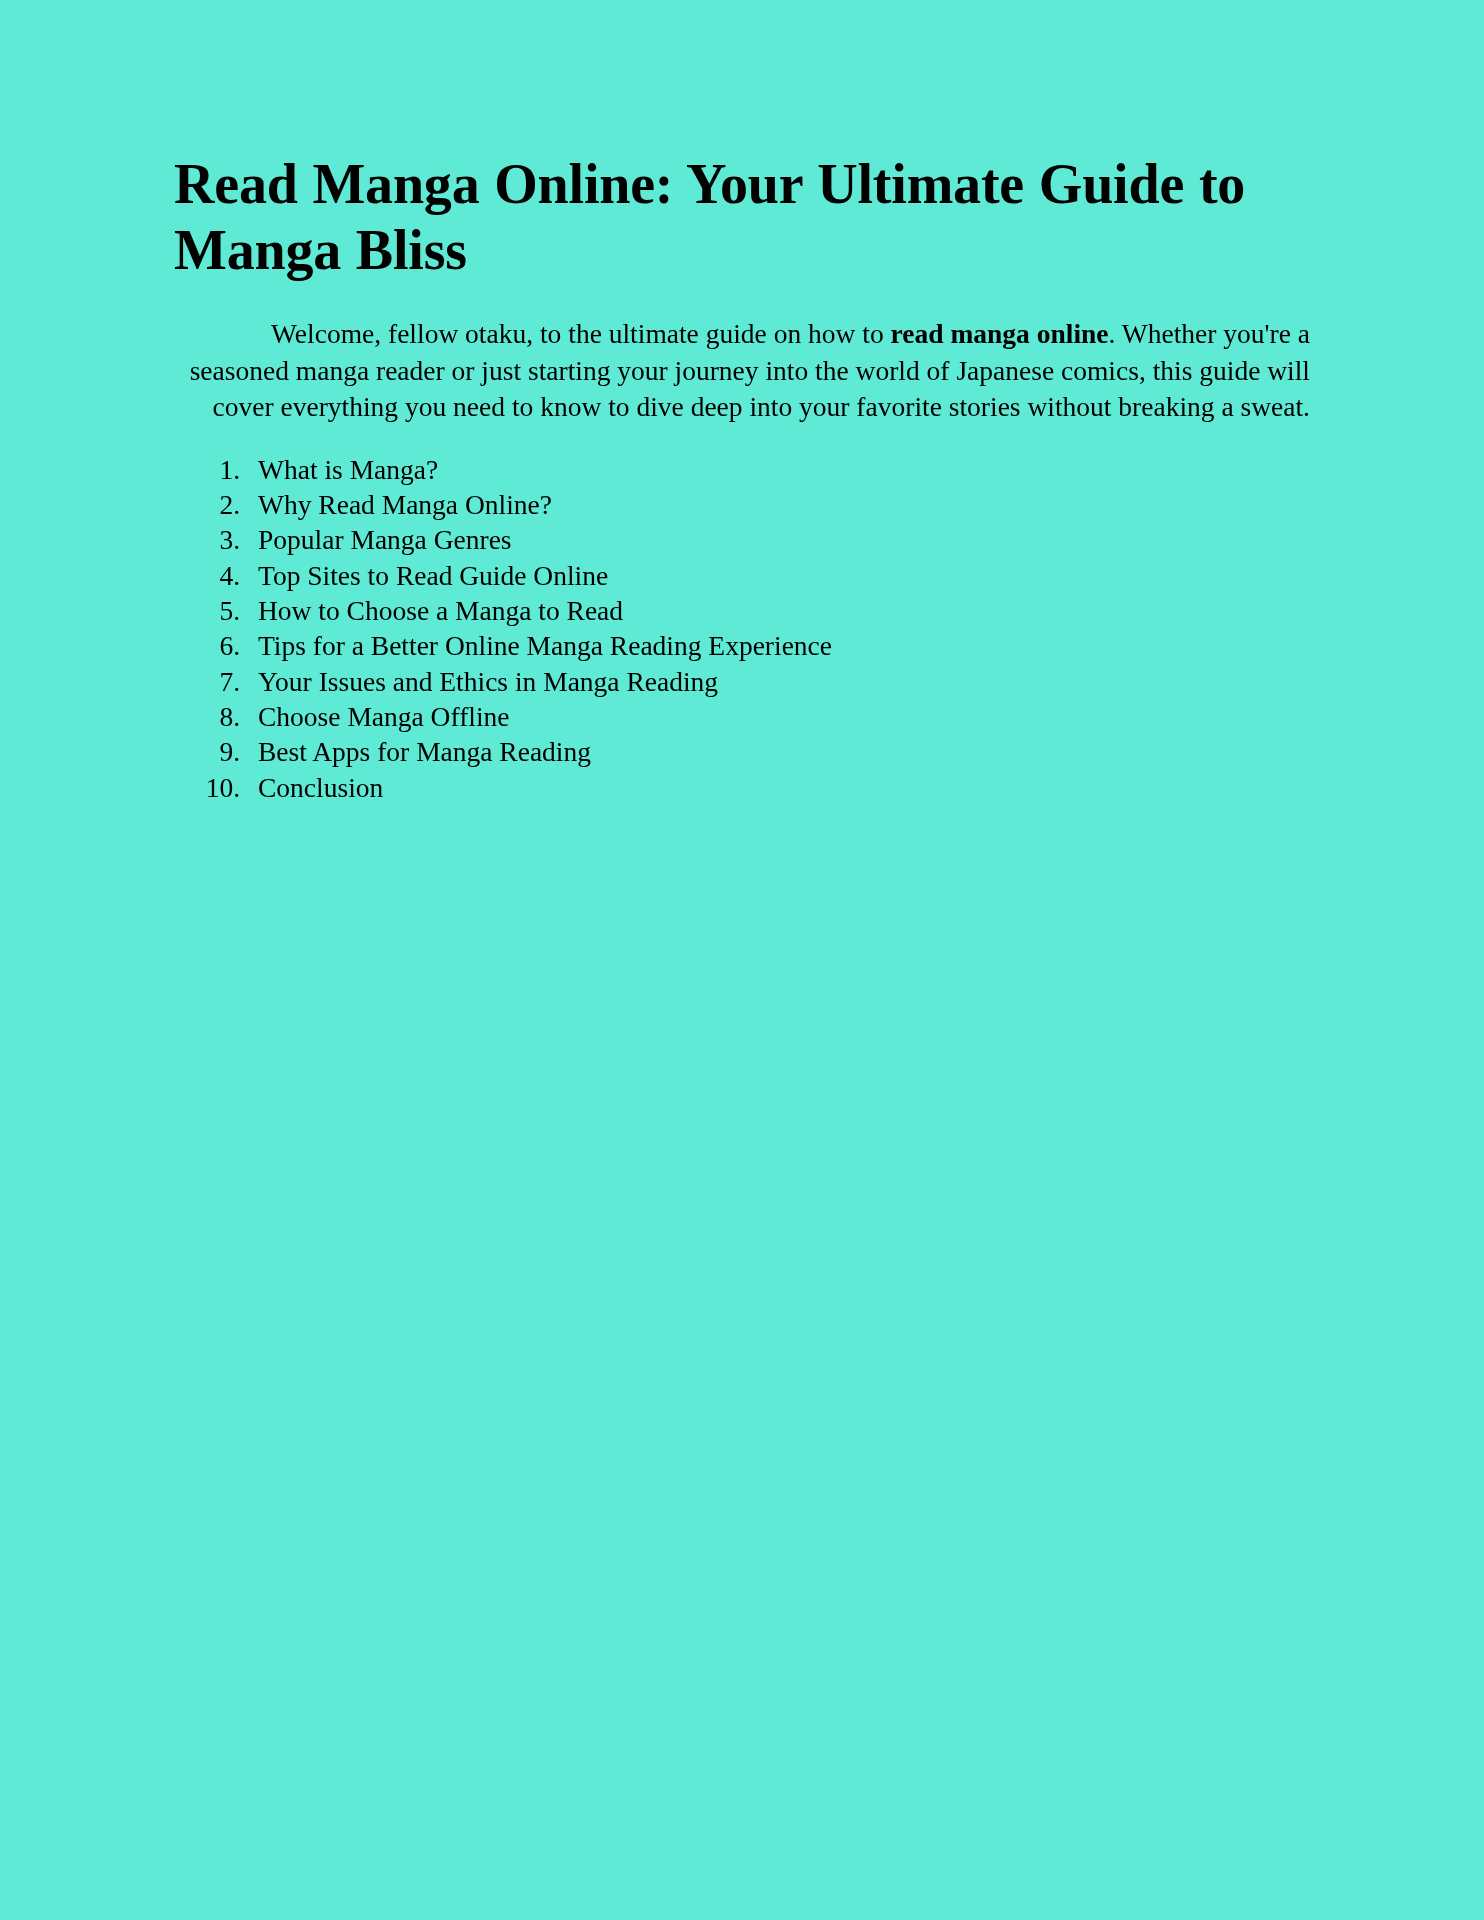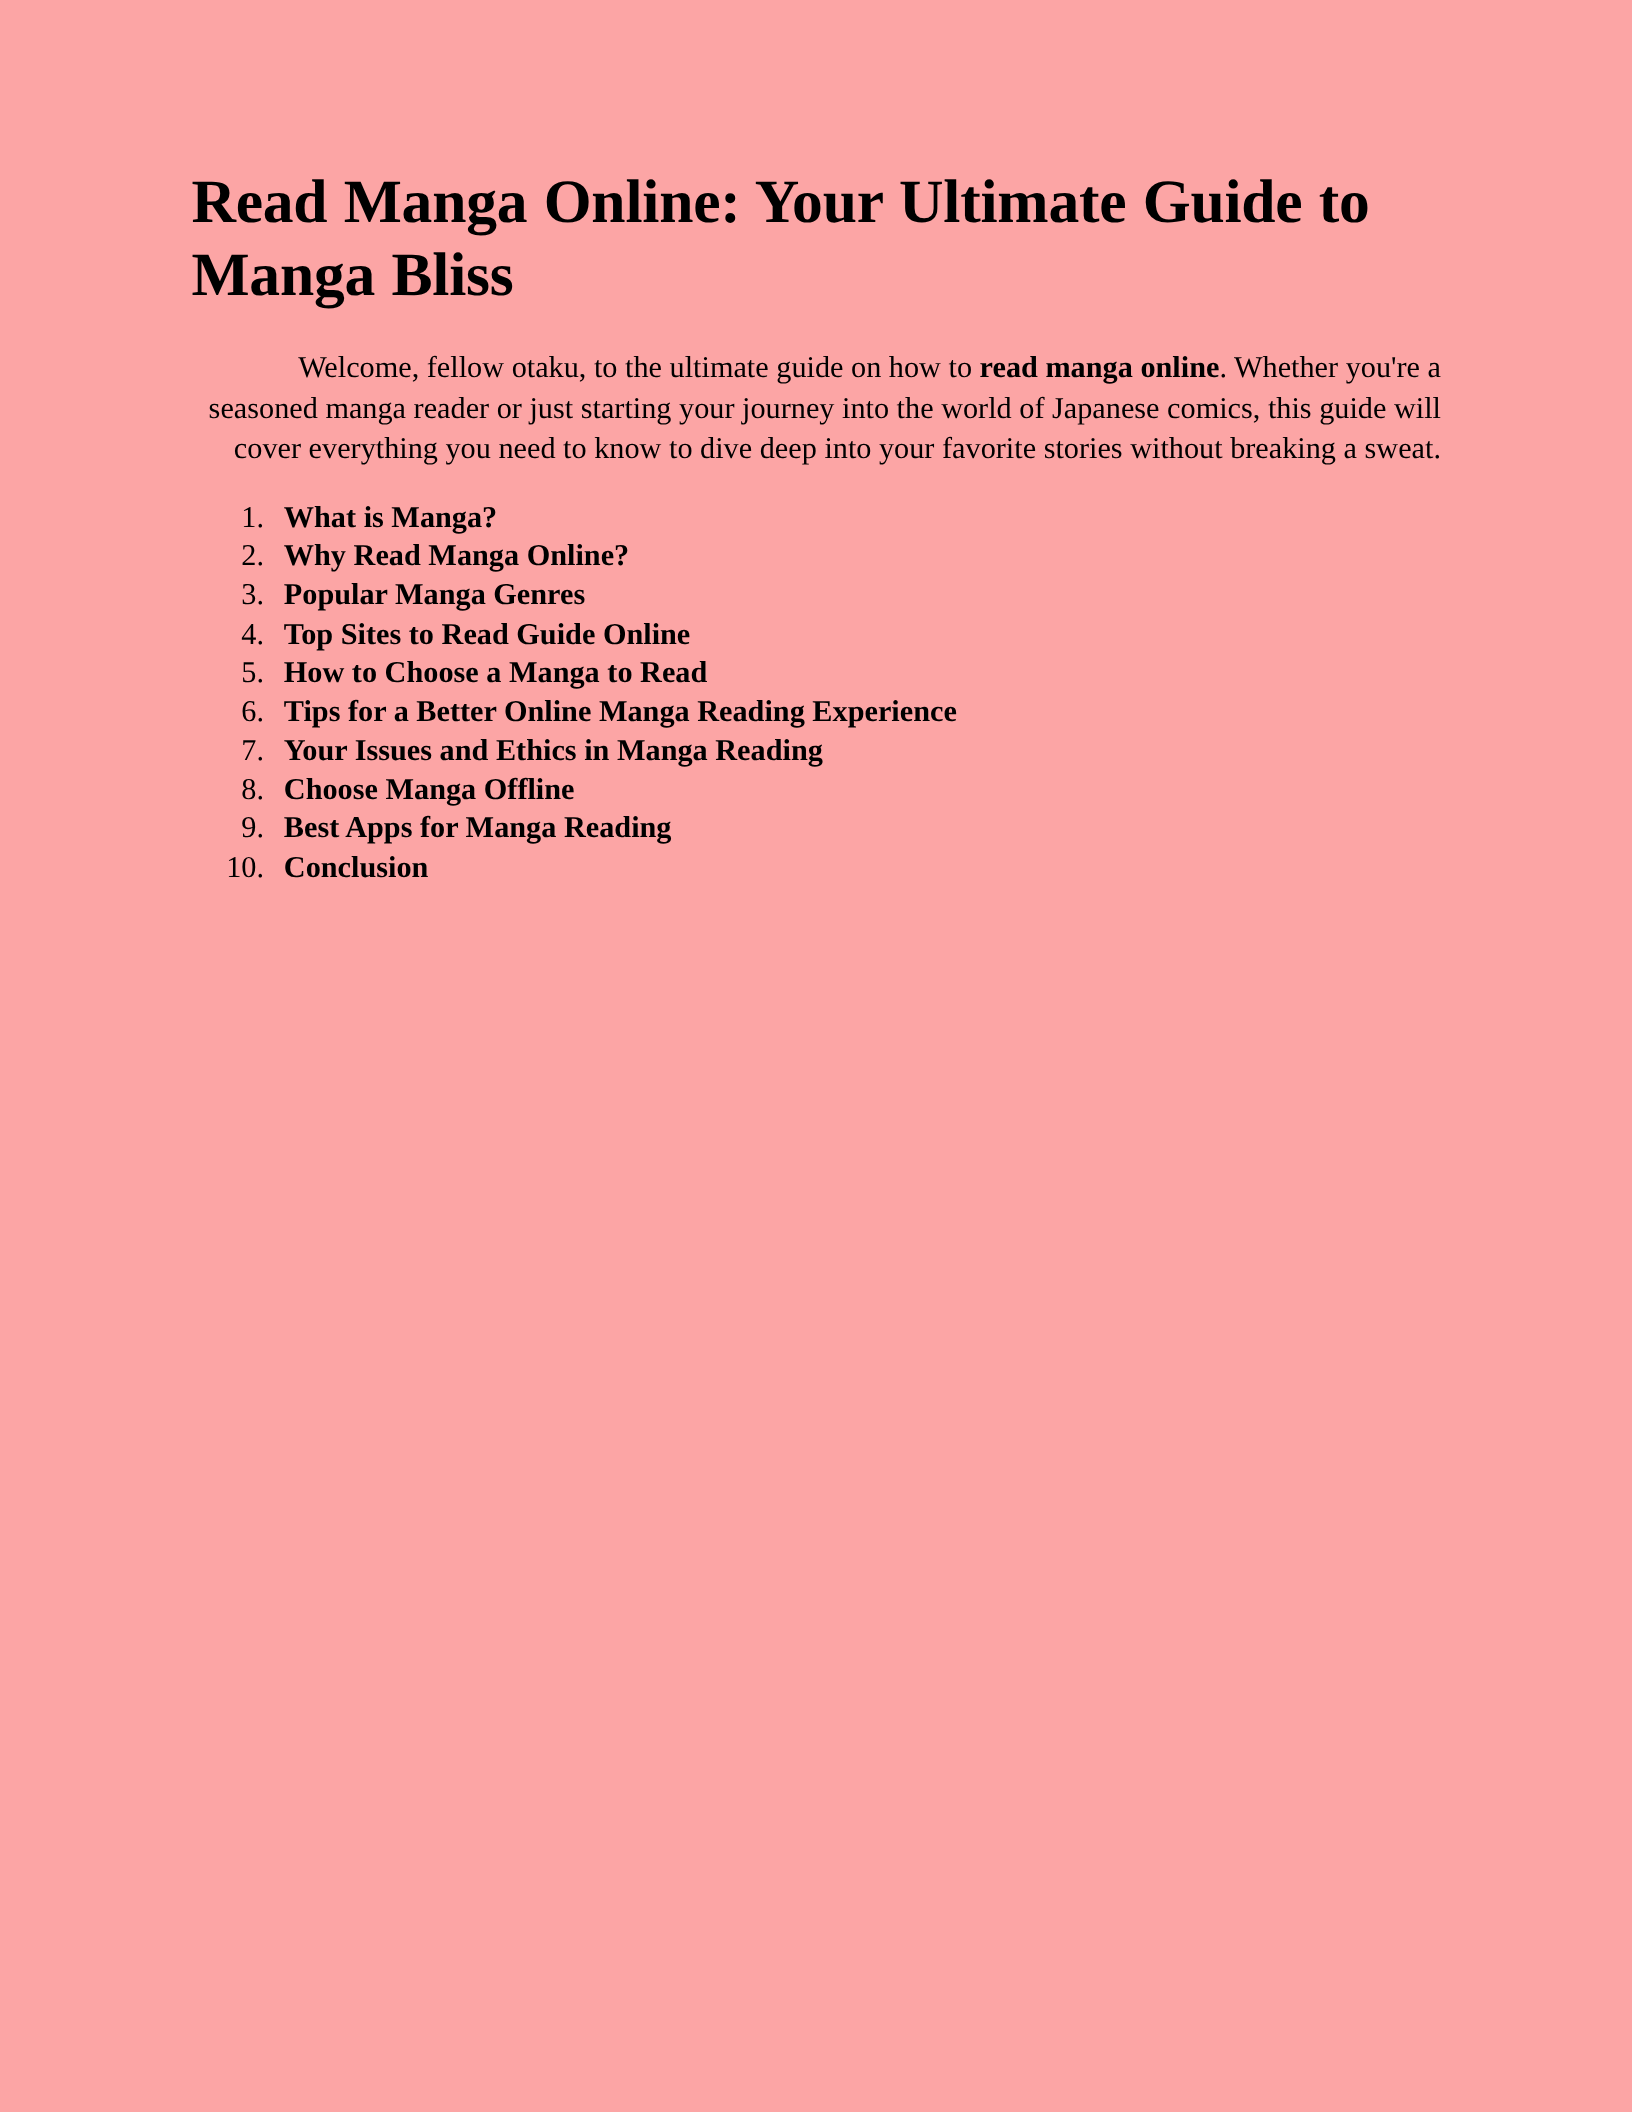--- a/index.html
+++ b/index.html
@@ -16,21 +16,21 @@
     color: #000000;
     -webkit-font-smoothing: antialiased;
   }
 
   .page {
     position: absolute;
     left: 0;
     top: 0;
     width: 1484px;
     height: 1920px;
-    background: #fca5a5;
+    background: #5eead4;
     box-sizing: border-box;
     padding: 0;
   }
 
   .content {
     position: absolute;
     left: 174px;
     top: 152px;
     width: 1140px;
   }
@@ -79,21 +79,21 @@
     counter-reset: tocitem;
     font-size: 27.5px;
   }
 
   ol.toc-list > li {
     counter-increment: tocitem;
     position: relative;
     padding-left: 84px;
     margin: 0;
     line-height: 1.285;
-    font-weight: bold;
+    font-weight: normal;
     font-size: 27.5px;
     font-family: "Liberation Serif", "DejaVu Serif", serif;
     color: #000000;
   }
 
   ol.toc-list > li::before {
     content: counter(tocitem) ".";
     position: absolute;
     left: 0;
     top: 0;

